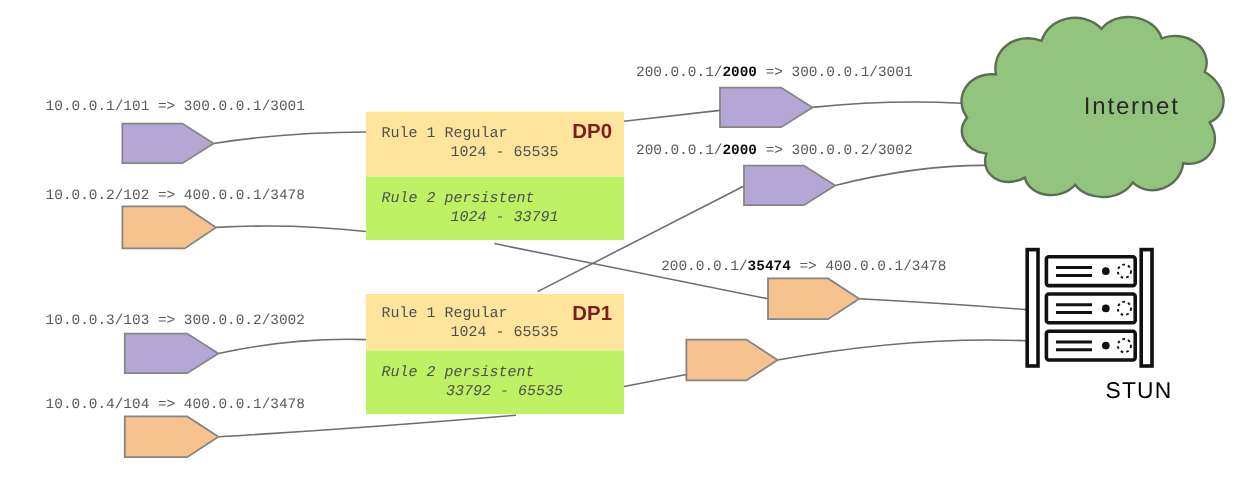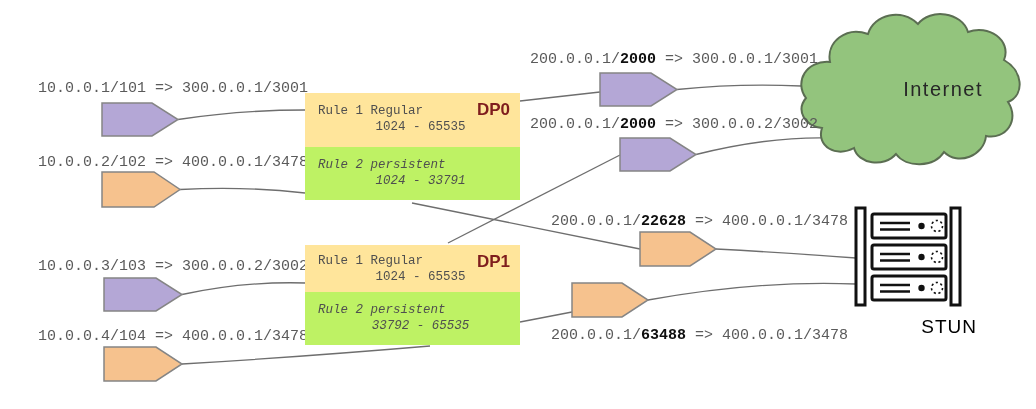--- a/index.html
+++ b/index.html
@@ -6,21 +6,21 @@
   #canvas{position:relative;width:1036px;height:409px;background:#ffffff;overflow:hidden;
           font-family:"Liberation Mono","DejaVu Sans Mono",monospace;}
   #shapes{position:absolute;inset:0;}
   .conn{fill:none;stroke:#6e6e6e;stroke-width:1.3px;}
   .arrow{stroke:#858585;stroke-width:1.5px;}
   .cloud{stroke:#5b6e52;stroke-width:2px;}
   .rack-rect{fill:#ffffff;stroke:#111111;stroke-width:3px;}
   .rack-line{stroke:#111111;stroke-width:2.5px;}
   .rack-dot{fill:#111111;}
   .rack-fan{fill:none;stroke:#111111;stroke-width:1.6px;stroke-dasharray:2.2 2.6;}
-  .flabel{position:absolute;font-size:15px;line-height:14px;color:#5a5a5a;white-space:pre;}
+  .flabel{position:absolute;font-size:12px;line-height:14px;color:#5a5a5a;white-space:pre;}
   .flabel b{color:#0f0f0f;font-weight:bold;}
   .dpbox{position:absolute;left:305px;width:215px;}
   .rule{position:relative;font-size:12.5px;color:#4f4f4f;}
   .rule.yellow{background:#ffe59b;}
   .rule.blue{background:#bef264;font-style:italic;}
   .r-title{padding:10px 0 0 13px;line-height:16px;white-space:pre;}
   .r-range{text-align:center;line-height:16px;white-space:pre;padding-left:16px;}
   .dpname{position:absolute;top:7px;right:10px;font-family:"Liberation Sans",sans-serif;
           font-weight:bold;font-size:17px;color:#7f1d1d;}
   .node-label{position:absolute;font-family:"Liberation Sans",sans-serif;text-align:right;}
@@ -94,22 +94,21 @@
     </g>
   </svg>
 
   <div class="flabel" style="left:38px;top:82px">10.0.0.1/101 =&gt; 300.0.0.1/3001</div>
   <div class="flabel" style="left:38px;top:156px">10.0.0.2/102 =&gt; 400.0.0.1/3478</div>
   <div class="flabel" style="left:38px;top:260px">10.0.0.3/103 =&gt; 300.0.0.2/3002</div>
   <div class="flabel" style="left:38px;top:330px">10.0.0.4/104 =&gt; 400.0.0.1/3478</div>
 
   <div class="flabel" style="left:530px;top:53px"><span>200.0.0.1/</span><b>2000</b><span> =&gt; 300.0.0.1/3001</span></div>
   <div class="flabel" style="left:530px;top:118px"><span>200.0.0.1/</span><b>2000</b><span> =&gt; 300.0.0.2/3002</span></div>
-  <div class="flabel" style="left:551px;top:215px"><span>200.0.0.1/</span><b>22628</b><span> =&gt; 400.0.0.1/3478</span></div>
-  <div class="flabel" style="left:551px;top:329px"><span>200.0.0.1/</span><b>63488</b><span> =&gt; 400.0.0.1/3478</span></div>
+  <div class="flabel" style="left:551px;top:215px"><span>200.0.0.1/</span><b>35474</b><span> =&gt; 400.0.0.1/3478</span></div>
 
   <div class="dpbox" style="top:93px">
     <div class="rule yellow" style="height:54px">
       <div class="dpname">DP0</div>
       <div class="r-title">Rule 1 Regular</div>
       <div class="r-range">1024 - 65535</div>
     </div>
     <div class="rule blue" style="height:53px">
       <div class="r-title">Rule 2 persistent</div>
       <div class="r-range">1024 - 33791</div>

